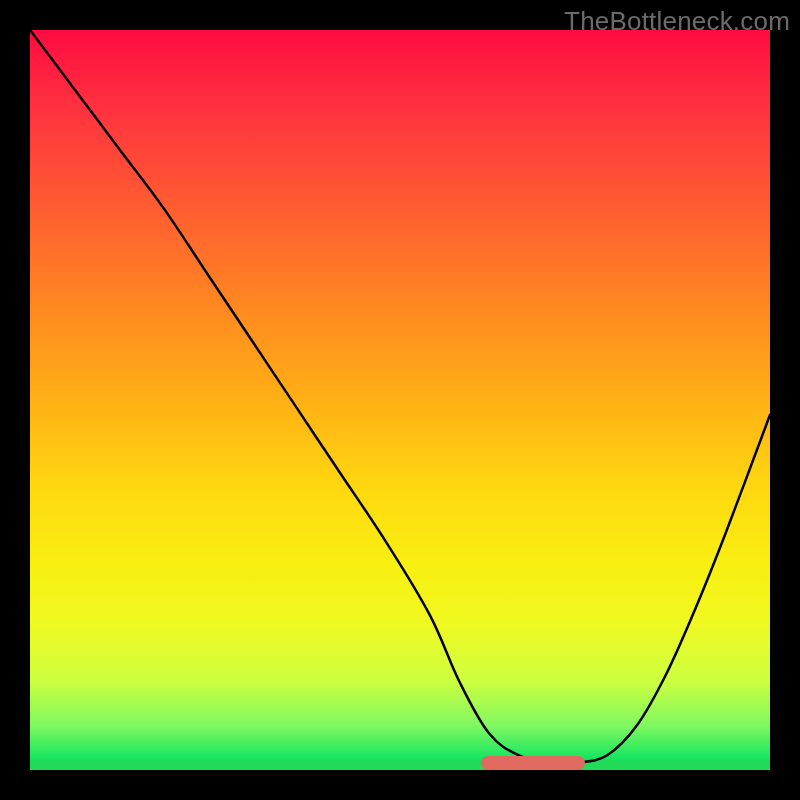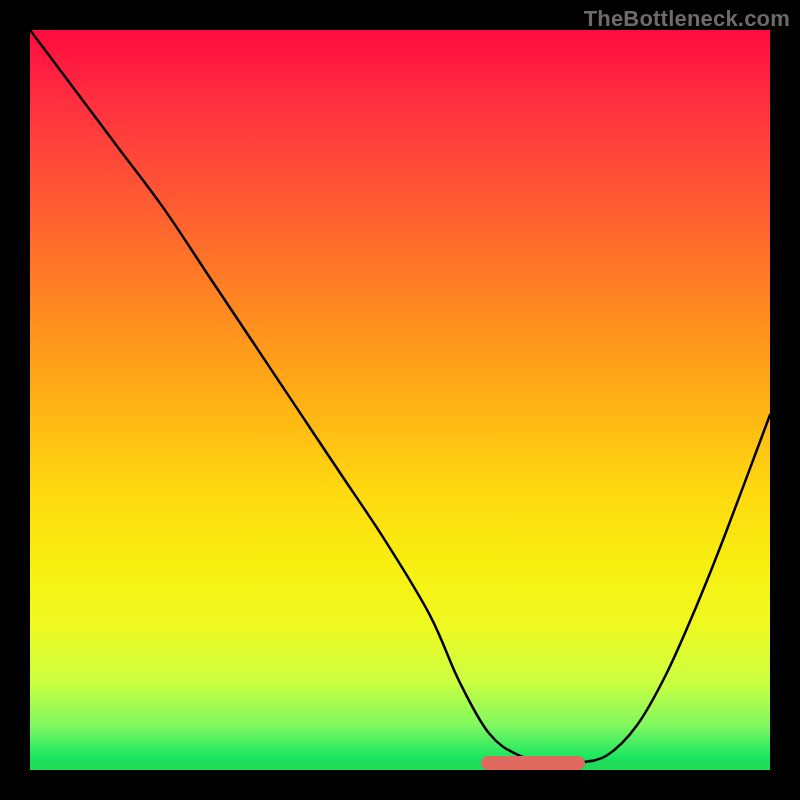--- a/index.html
+++ b/index.html
@@ -15,22 +15,22 @@
     position: relative;
     width: 800px;
     height: 800px;
     background: #000;
   }
   .watermark {
     position: absolute;
     top: 6px;
     right: 10px;
     color: #6b6b6b;
-    font-size: 22px;
-    font-weight: 700;
+    font-size: 26px;
+    font-weight: 400;
     letter-spacing: 0.2px;
     z-index: 10;
   }
   .plot-area {
     position: absolute;
     left: 30px;
     top: 30px;
     width: 740px;
     height: 740px;
     overflow: hidden;

